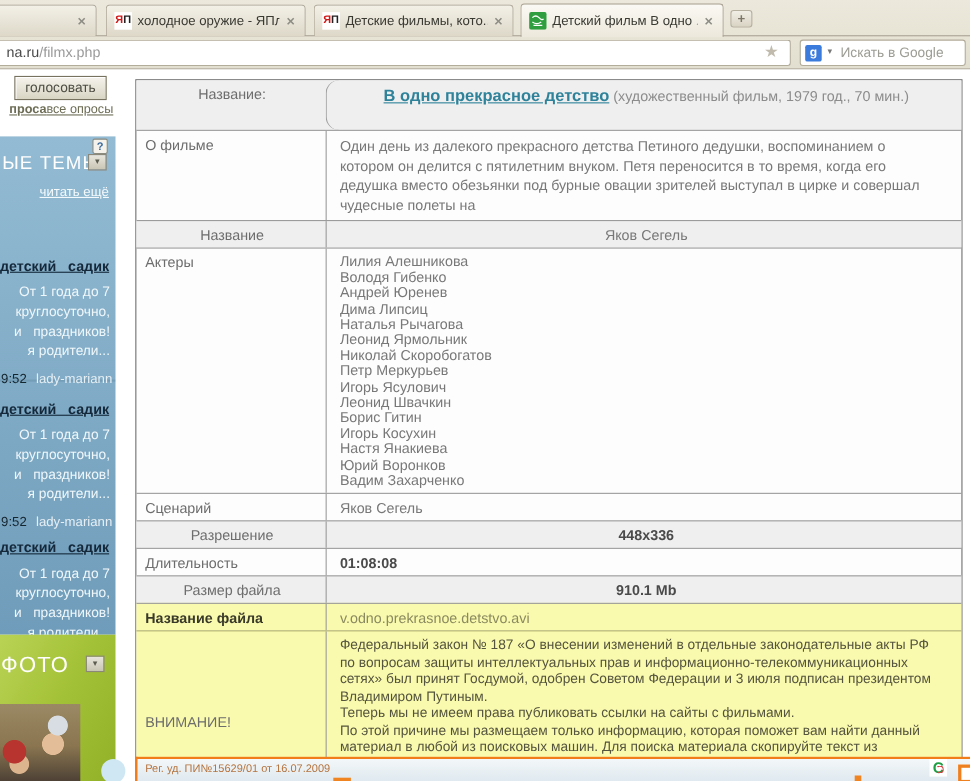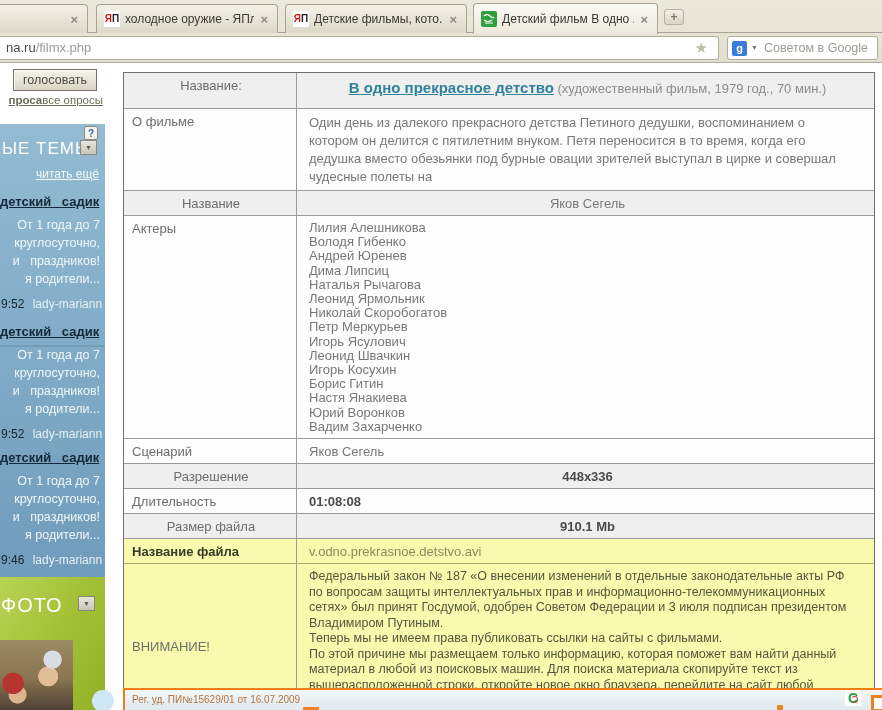--- a/index.html
+++ b/index.html
@@ -63,21 +63,21 @@
              border:1px solid #8b8b80; color:#35679e; font-size:10px; font-weight:bold;
              text-align:center; line-height:13px; border-radius:2px; cursor:pointer; }
   .ptitle { position:absolute; left:2px; top:15px; color:#fff; font-size:17px;
             letter-spacing:1px; white-space:nowrap; }
   .parrow { position:absolute; width:17px; height:15px;
             background:linear-gradient(#e8e6dd,#c9c5b5); border:1px solid #8b887a;
             color:#5c5c50; font-size:7px; text-align:center; line-height:14px; cursor:pointer; }
   .bluepanel .parrow { left:80px; top:16px; }
   .readmore { position:absolute; right:6px; top:43px; color:#f4fafc; font-size:12px;
               text-decoration:underline; cursor:pointer; }
-  .tblock { position:absolute; left:0; width:103px; }
+  .tblock { position:absolute; left:0; width:103px;margin-top:40px; }
   .tblock.b1 { top:70px; } .tblock.b2 { top:200px; } .tblock.b3 { top:326px; }
   .ttitle { display:block; color:#14283a; font-size:13px; font-weight:bold;
             text-decoration:underline; word-spacing:7px; white-space:nowrap; cursor:pointer; }
   .tlines { margin-top:7px; text-align:right; padding-right:3px; color:#eff7fa;
             font-size:12.5px; line-height:18px; white-space:nowrap; }
   .tmeta { margin-top:9px; padding-left:1px; font-size:12px; white-space:nowrap; }
   .ttime { font-weight:normal; color:#15262f; }
   .tauthor { color:#e6eff4; margin-left:5px; cursor:pointer; }
   .greenpanel { position:absolute; left:0; top:577px; width:105px; height:164px;
                 background:linear-gradient(120deg,#b9d355 0%,#a3c136 45%,#8fae25 100%); }
@@ -95,21 +95,21 @@
 
   
   .ftable { position:absolute; left:123px; top:72px; width:752px;
             border:1px solid #6f6f6f; background:#fdfdfd; font-size:13px; }
   .trow { display:flex; border-top:1px solid #9b9b9b; }
   .trow:first-child { border-top:none; }
   .lbl { width:172px; padding:5px 6px 4px 8px; color:#6d6d6d; flex:0 0 172px; }
   .val { flex:1; border-left:1px solid #9b9b9b; padding:5px 8px 4px 12px; color:#787878; }
   .grey { background:#efefef;text-align:center; }
   .yellow { background:#fafaae; }
-  .r-title .val { padding-top:6px; padding-bottom:12px; }
+  .r-title .val { padding-top:6px; padding-bottom:22px;border-radius:12px; }
   .filmlink { color:#2e839b; font-weight:bold; font-size:15px;
               text-decoration:underline; cursor:pointer; }
   .titlesuffix { color:#8c8c8c; font-size:13px; }
   .r-about .val { line-height:18px; padding-right:20px; }
   .actorline { line-height:14.2px; }
   .bold-val { font-weight:bold; color:#4a4a4a; }
   .r-filename .lbl { font-weight:bold; color:#39392a; }
   .r-filename .val { color:#8a8a60; }
   .yellow + .yellow { border-top:1px solid #aeae72; }
   .r-warning .lbl { display:flex; align-items:center; }
@@ -172,21 +172,21 @@
       <div class="newtab">+</div>
     </div>
     <div class="navrow">
       <div class="urlfield">
         <span class="dom">na.ru</span><span class="path">/filmx.php</span>
         <span class="star">★</span>
       </div>
       <div class="searchbox">
         <span class="gicon">g</span>
         <span class="sdrop">▼</span>
-        <span class="sph">Советом в Google</span>
+        <span class="sph">Искать в Google</span>
       </div>
     </div>
   </div>
 
   <button class="votebtn">голосовать</button>
   <div class="polllinks">
     <a class="pl1">проса</a>
     <a class="pl2">все опросы</a>
   </div>
 
@@ -268,22 +268,22 @@
         <div class="actorline">Лилия Алешникова</div>
         <div class="actorline">Володя Гибенко</div>
         <div class="actorline">Андрей Юренев</div>
         <div class="actorline">Дима Липсиц</div>
         <div class="actorline">Наталья Рычагова</div>
         <div class="actorline">Леонид Ярмольник</div>
         <div class="actorline">Николай Скоробогатов</div>
         <div class="actorline">Петр Меркурьев</div>
         <div class="actorline">Игорь Ясулович</div>
         <div class="actorline">Леонид Швачкин</div>
+        <div class="actorline">Борис Гитин</div>
         <div class="actorline">Игорь Косухин</div>
-        <div class="actorline">Борис Гитин</div>
         <div class="actorline">Настя Янакиева</div>
         <div class="actorline">Юрий Воронков</div>
         <div class="actorline">Вадим Захарченко</div>
       </div>
     </div>
     <div class="trow">
       <div class="lbl">Сценарий</div>
       <div class="val">Яков Сегель</div>
     </div>
     <div class="trow grey">

